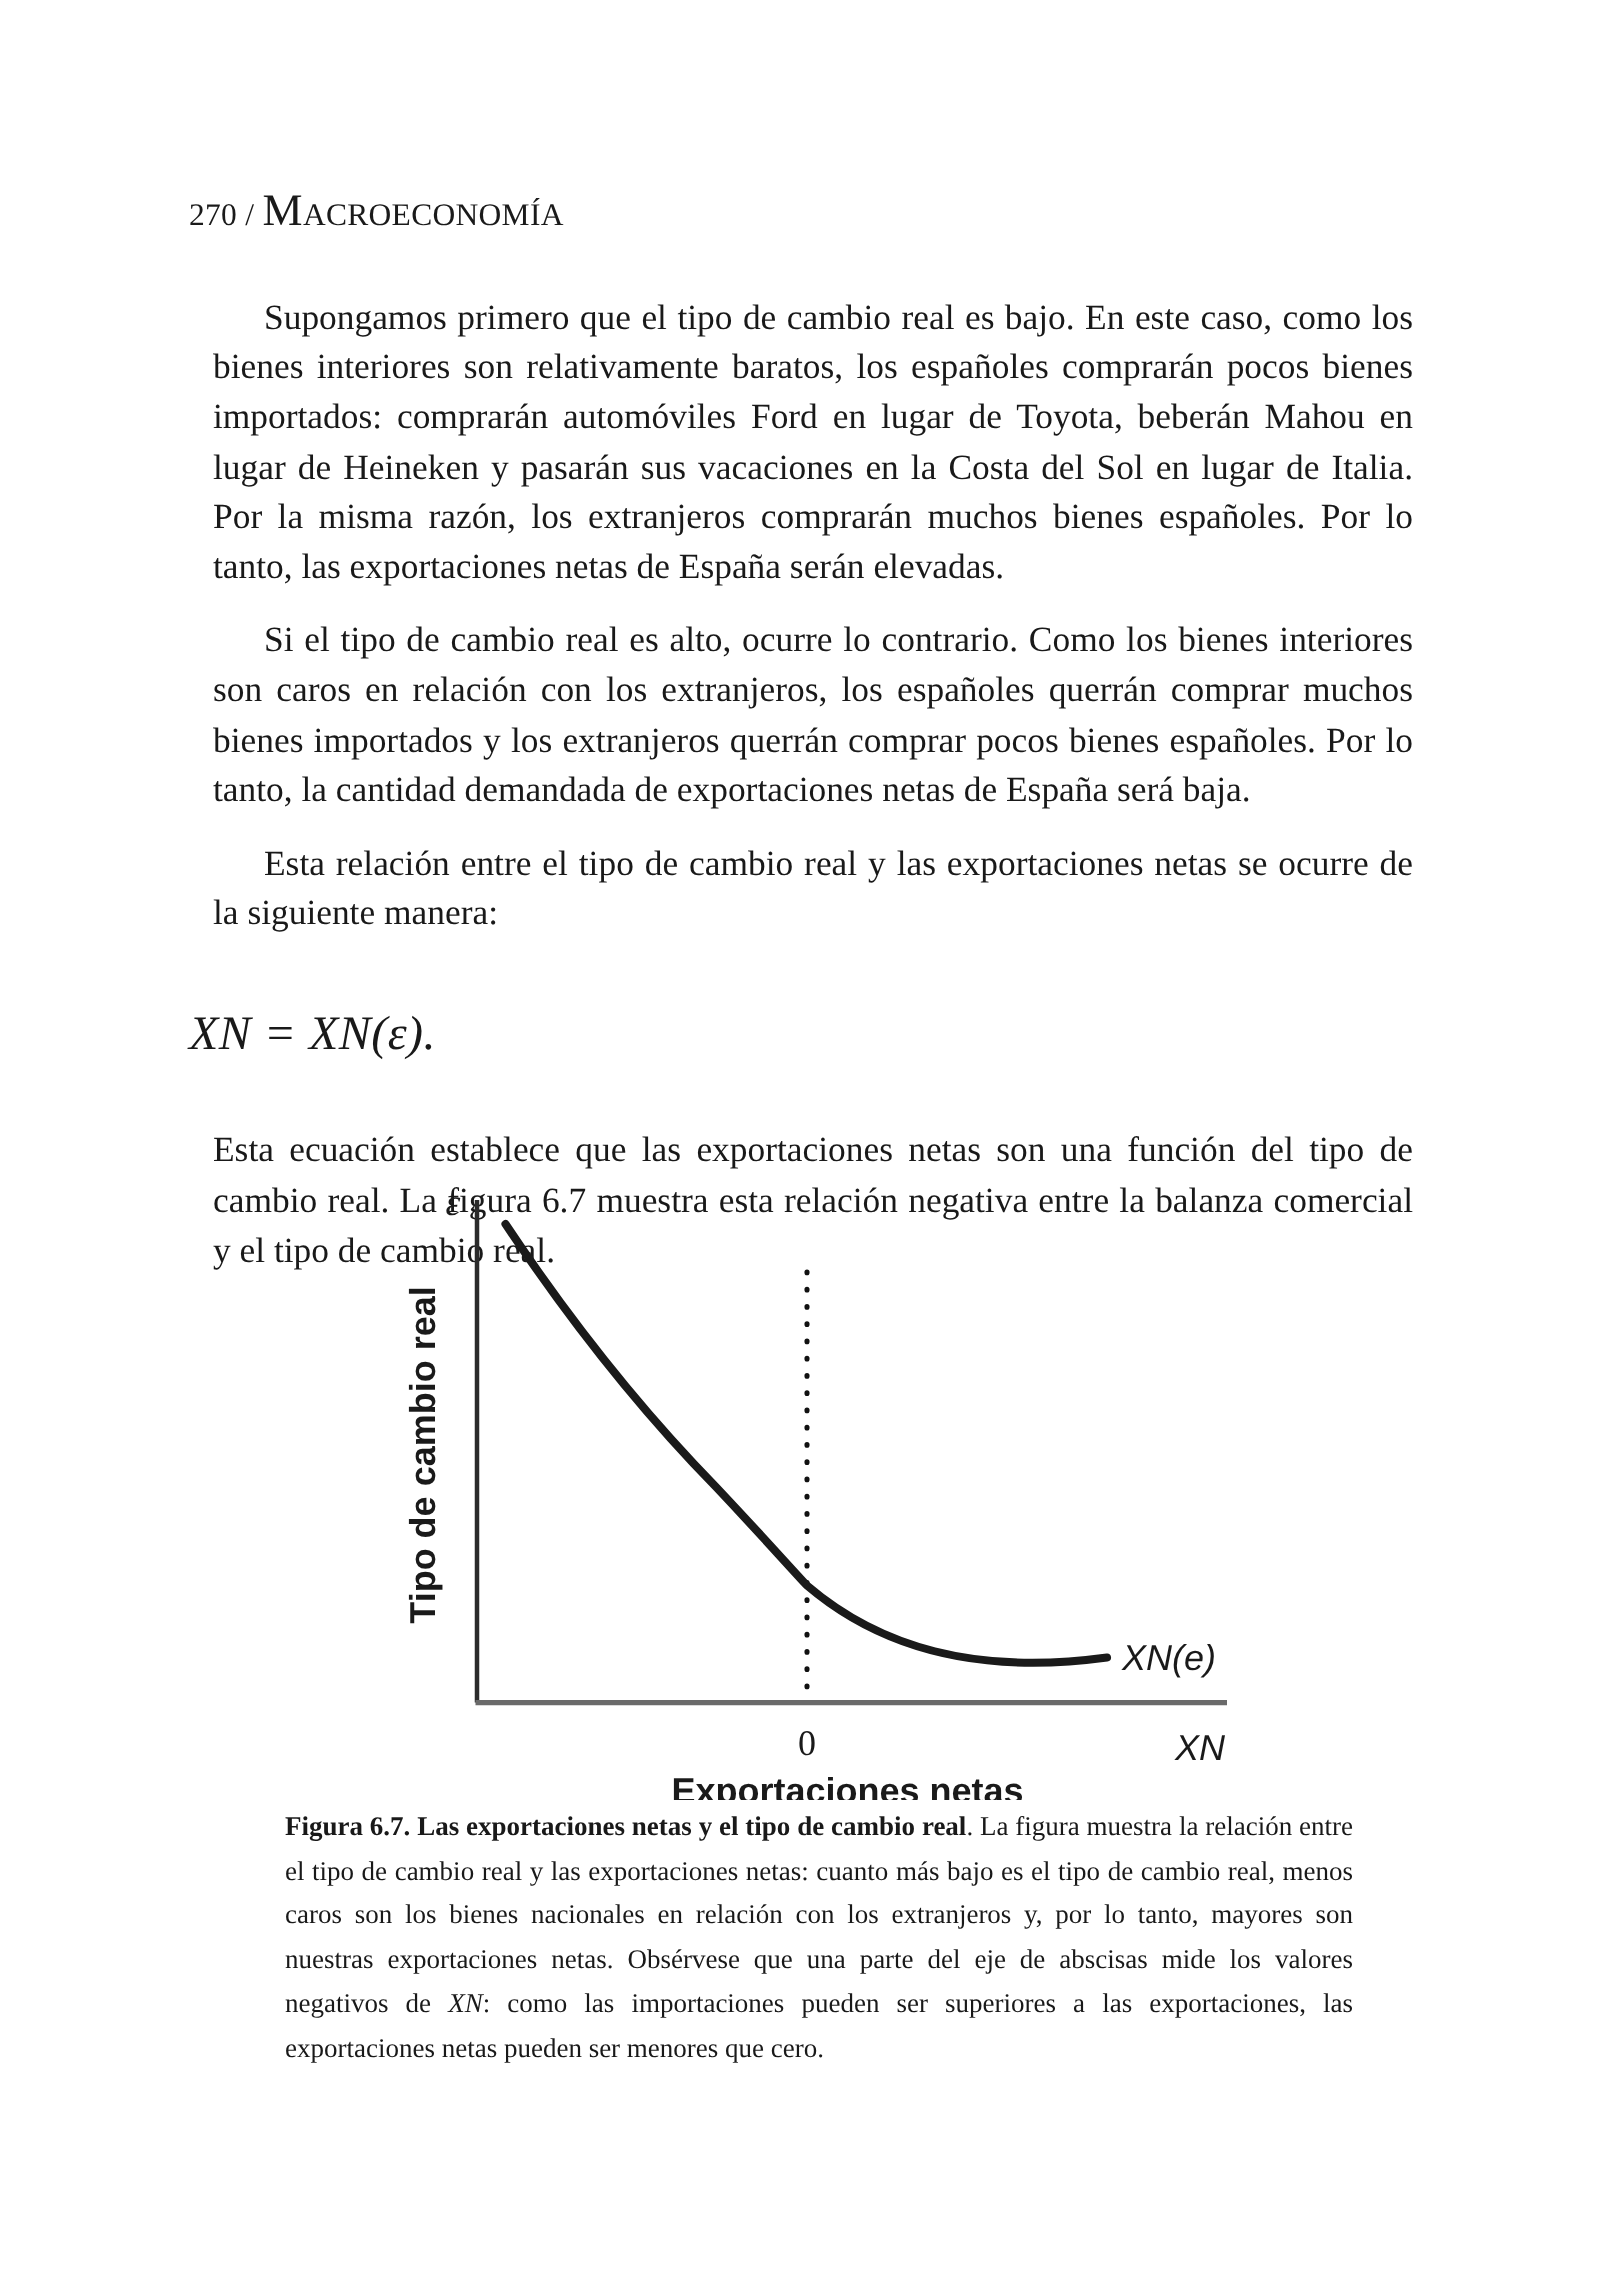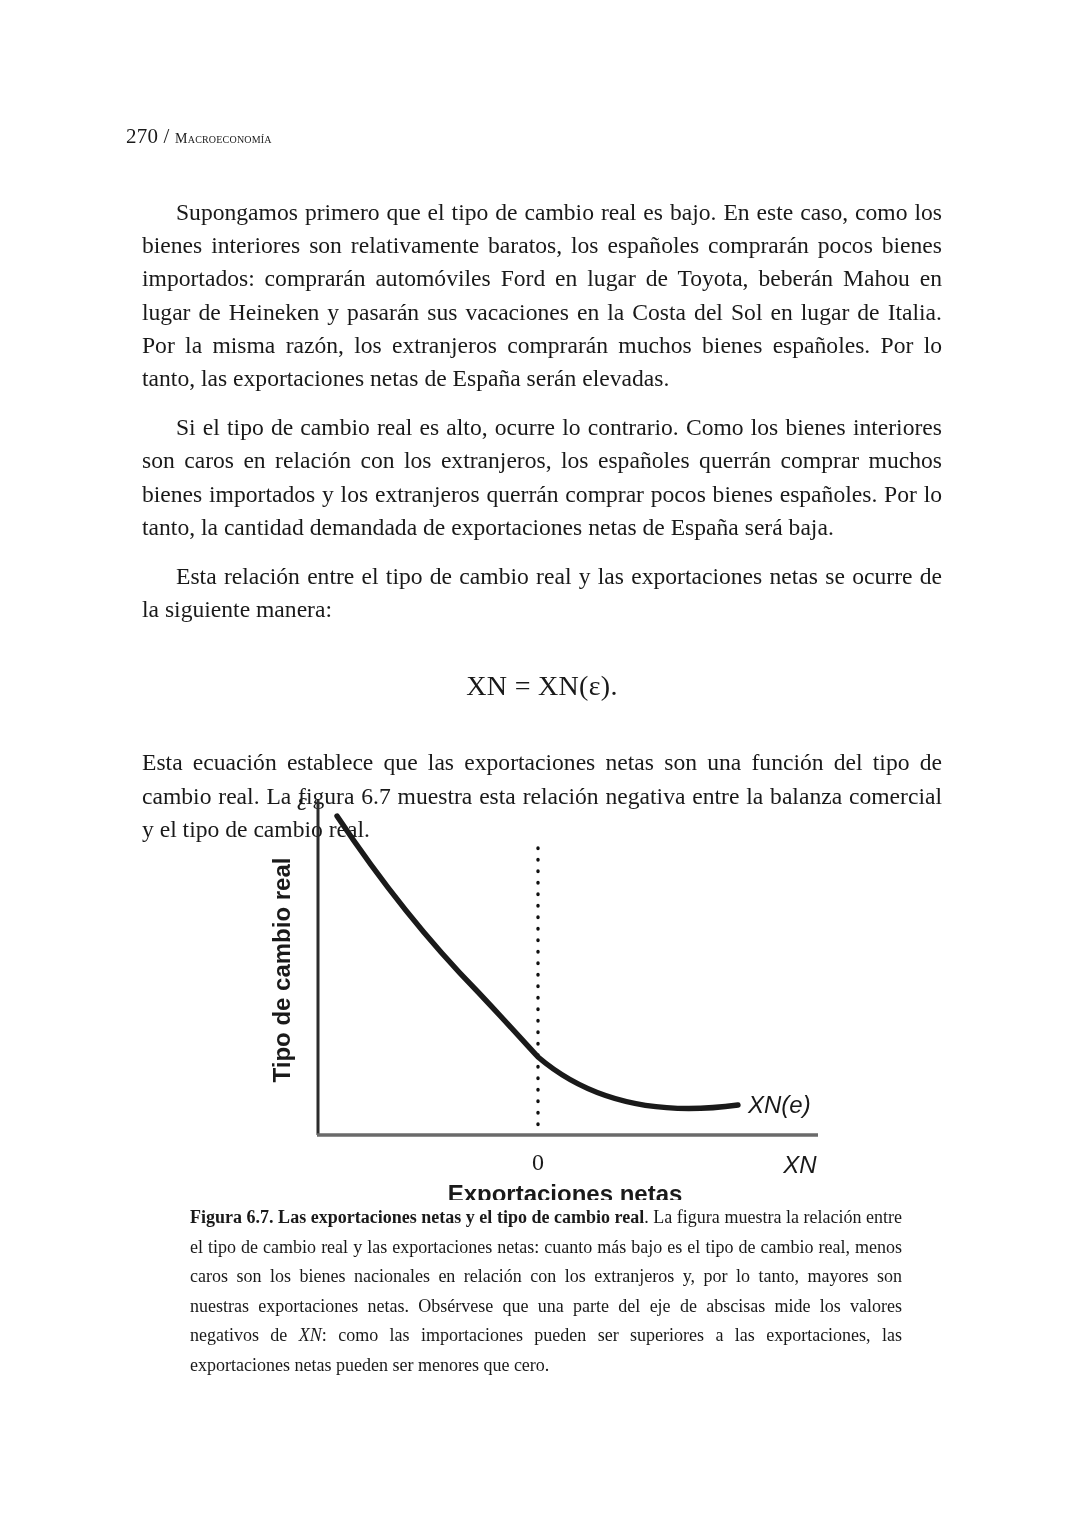--- a/index.html
+++ b/index.html
@@ -26,21 +26,21 @@
     position: absolute;
     left: 126px;
     top: 124px;
     font-size: 21px;
     letter-spacing: 0.2px;
     color: #1a1a1a;
     white-space: nowrap;
   }
   .running-head .smallcaps {
     font-variant: small-caps;
-    font-size: 14px;
+    font-size: 30px;
   }
 
   
   .body-col {
     position: absolute;
     left: 126px;
     top: 180px;
     width: 832px;
   }
   p.para {
@@ -51,22 +51,22 @@
     text-indent: 34px;
     hyphens: manual;
   }
   p.para.noindent {
     text-indent: 0;
   }
 
   .equation {
     margin: 0;
     width: 832px;
-    text-align: center;
-    font-size: 28px;
+    font-size: 32px;
+    font-style: italic;
     padding-top: 28px;
     padding-bottom: 28px;
     letter-spacing: 0.3px;
   }
 
   
   .figure {
     position: absolute;
     left: 0;
     top: 780px;

